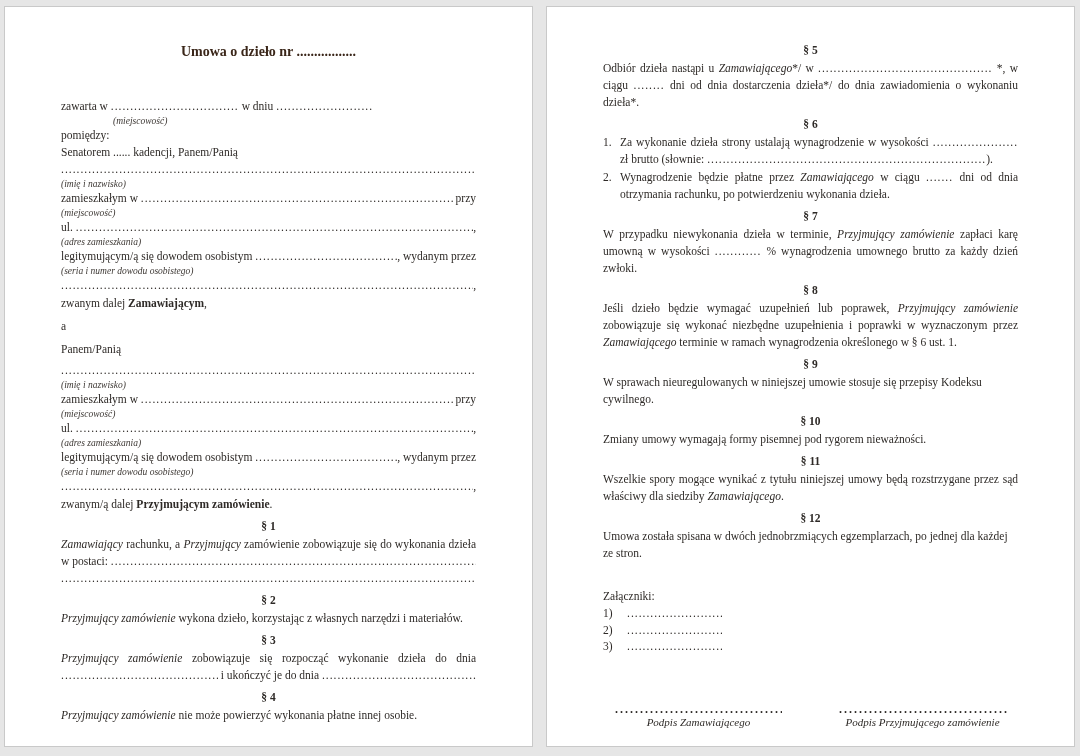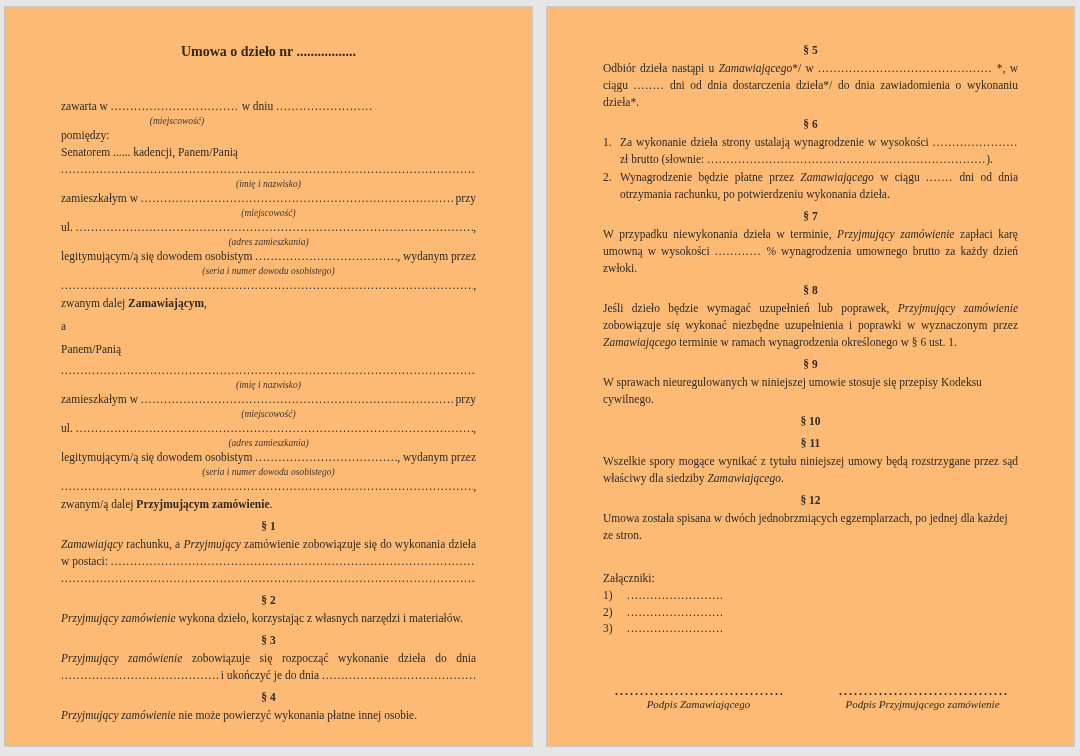--- a/index.html
+++ b/index.html
@@ -1,31 +1,31 @@
 <!DOCTYPE html>
 <html><head>
 <meta charset="utf-8">
 <title>Umowa o dzieło</title>
 <style>
   * { margin:0; padding:0; box-sizing:border-box; }
   html,body { width:1080px; height:756px; overflow:hidden; }
   body { background:#e6e6e6; font-family:"Liberation Serif","DejaVu Serif",serif; color:#2e2a27; }
   .canvas { display:flex; gap:13px; padding:6px 4px 0 4px; }
-  .page { width:529px; height:741px; background:#fdba74; border:1px solid #c9c9c9;
+  .page { width:529px; height:741px; background:#ffffff; border:1px solid #c9c9c9;
           padding:30px 56px 0 56px; overflow:hidden; }
   .title { text-align:center; font-weight:bold; font-size:14px; line-height:17px;
            margin:6px 0 38px 0; color:#3a2619; }
   .line, .para, .head, .flexline { font-size:11.5px; line-height:17px; }
   .flexline { display:flex; align-items:flex-start; white-space:pre; }
   .fill { overflow:hidden; white-space:nowrap; letter-spacing:1px; }
   .grow { flex:1 1 auto; }
   .w128 { width:128px; display:inline-block; vertical-align:bottom; }
   .w96  { width:96px;  display:inline-block; vertical-align:bottom; }
   .w168 { width:168px; } .w165 { width:165px; } .w95 { width:95px; }
-  .caption { font-style:italic; font-size:9.5px; line-height:12px; text-align:center; color:#3c3733; }
+  .caption { font-style:italic; font-size:9.5px; line-height:12px; color:#3c3733; }
   .cap-left { width:128px; margin-left:52px; }
   .head { text-align:center; font-weight:bold; margin:5px 0 1px 0; }
   .justify { text-align:justify; }
   .jlast { text-align:justify; text-align-last:justify; }
   .bi { font-weight:bold; }
   .it { font-style:italic; }
   .dotsrun { letter-spacing:1px; }
   .sep-a { margin:6px 0; }
   .sep-p { margin:6px 0 4px 0; }
   .senator { }
@@ -189,20 +189,21 @@
 
     <div class="head">§ 8</div>
     <p class="para justify p2para">
       <span>Jeśli dzieło będzie wymagać uzupełnień lub poprawek, </span><span class="it">Przyjmujący zamówienie</span><span> zobowiązuje się wykonać niezbędne uzupełnienia i poprawki w wyznaczonym przez </span><span class="it">Zamawiającego</span><span> terminie w ramach wynagrodzenia określonego w § 6 ust. 1.</span>
     </p>
 
     <div class="head">§ 9</div>
     <p class="para p2para">W sprawach nieuregulowanych w niniejszej umowie stosuje się przepisy Kodeksu cywilnego.</p>
 
     <div class="head">§ 10</div>
+    <p class="para p2para">Zmiany umowy wymagają formy pisemnej pod rygorem nieważności.</p>
 
     <div class="head">§ 11</div>
     <p class="para justify p2para">
       <span>Wszelkie spory mogące wynikać z tytułu niniejszej umowy będą rozstrzygane przez sąd właściwy dla siedziby </span><span class="it">Zamawiającego</span><span>.</span>
     </p>
 
     <div class="head">§ 12</div>
     <p class="para p2para">Umowa została spisana w dwóch jednobrzmiących egzemplarzach, po jednej dla każdej ze stron.</p>
 
     <div class="attachments">

